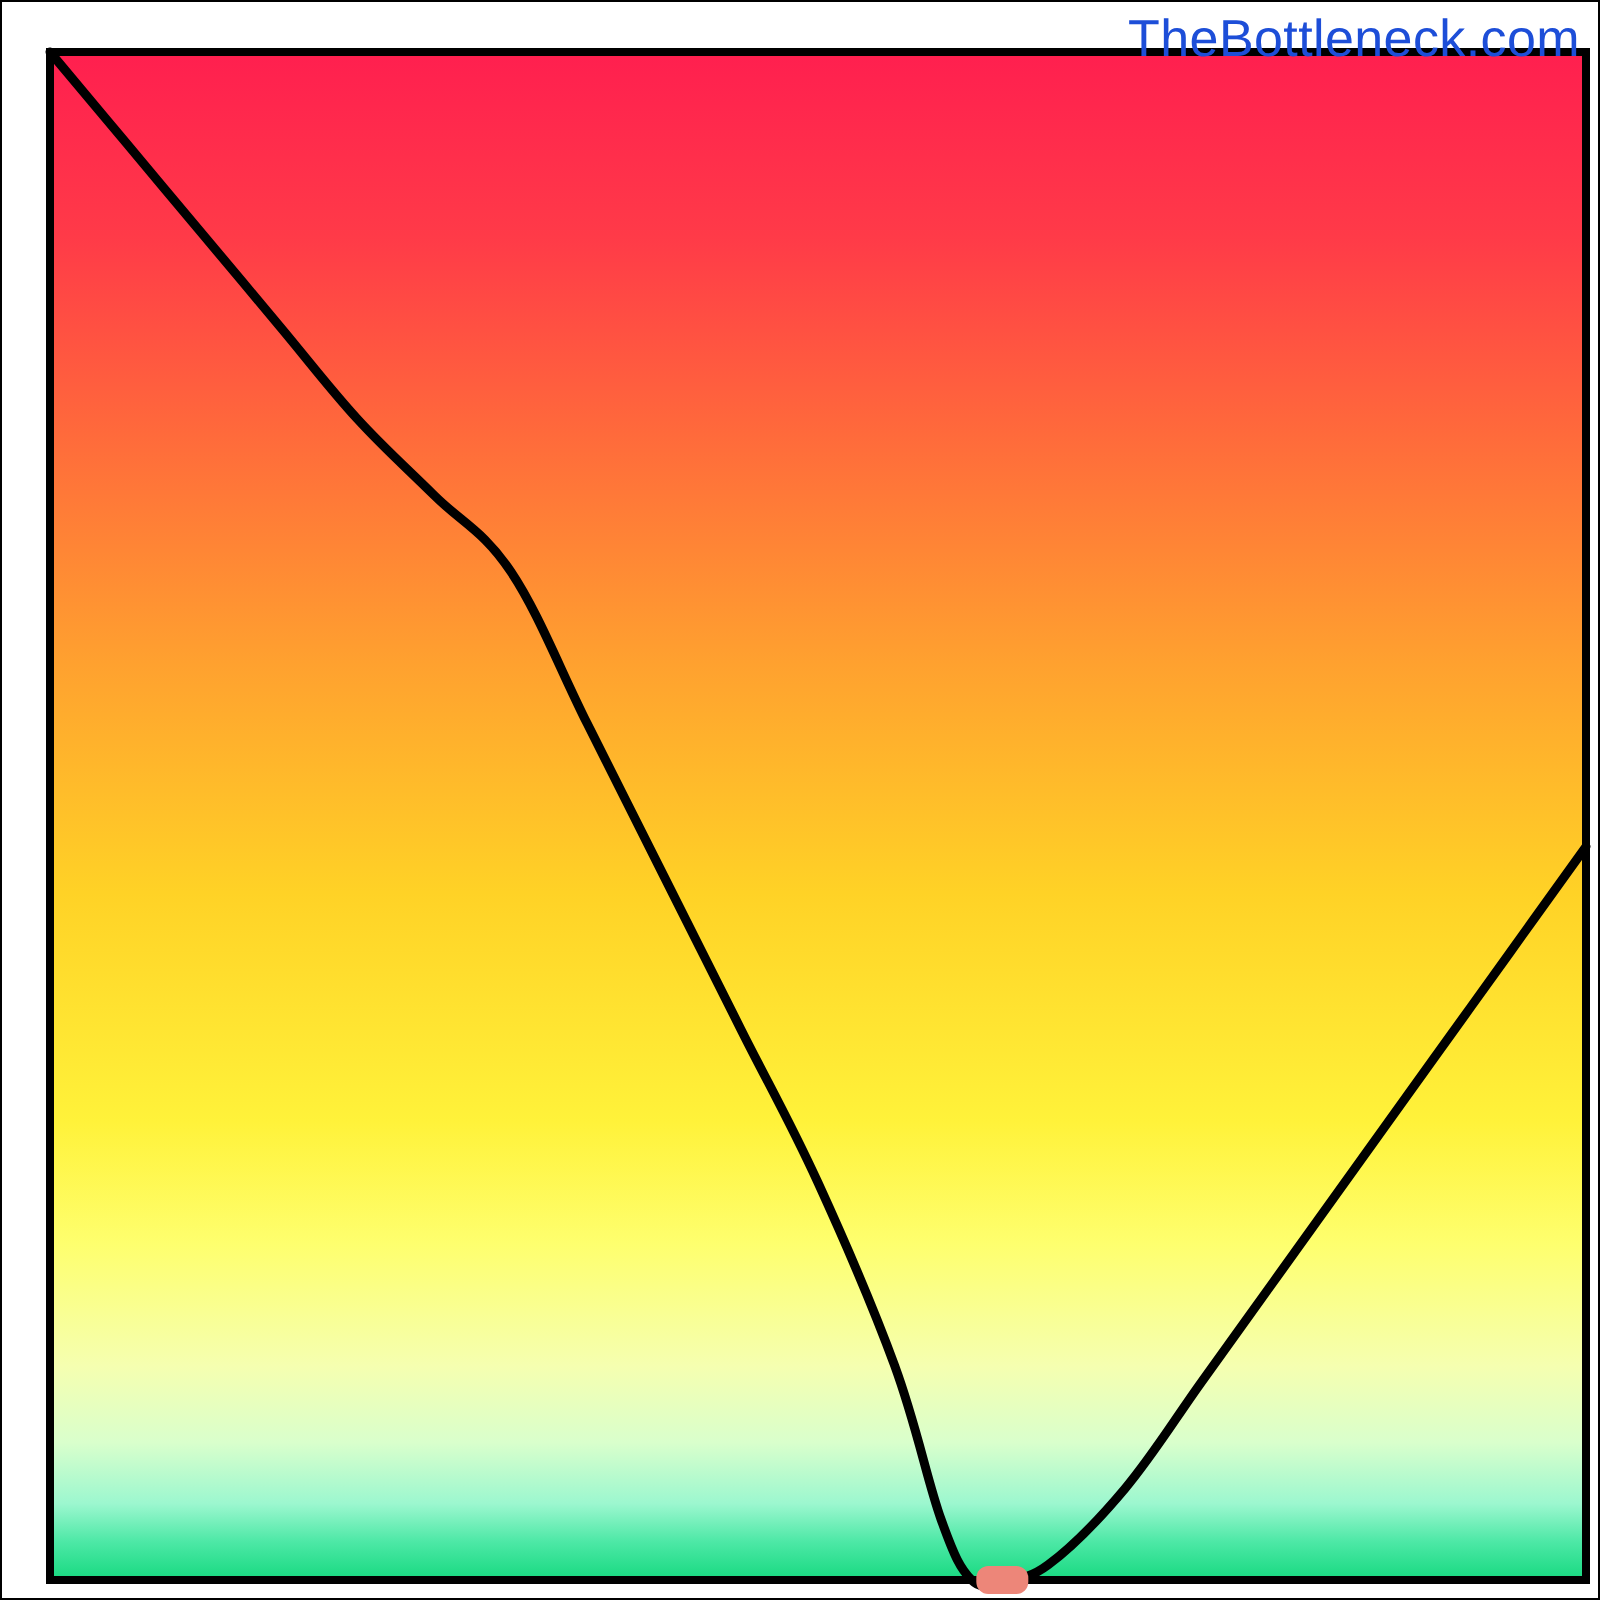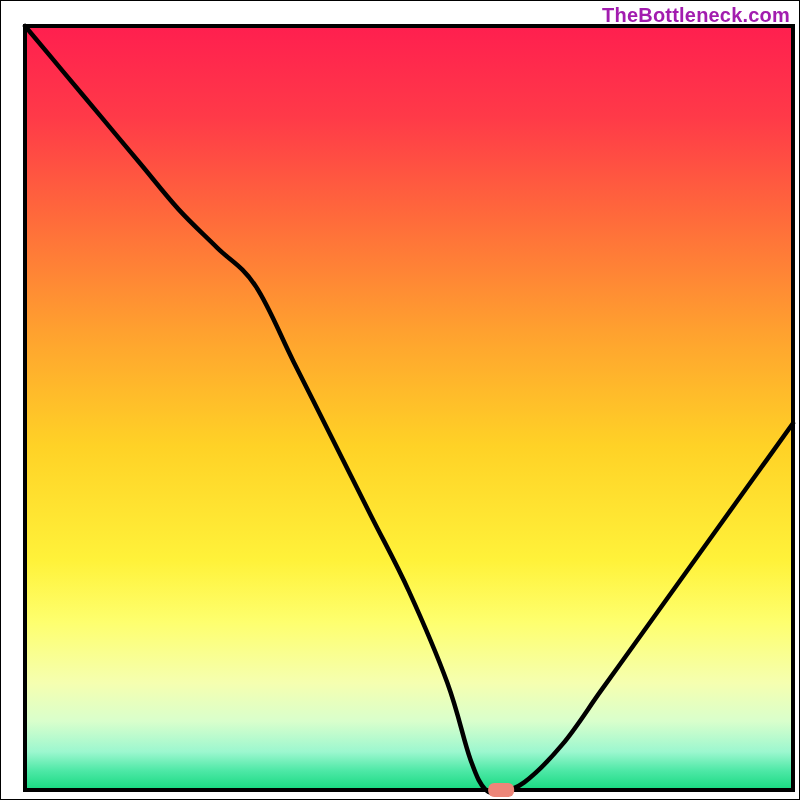--- a/index.html
+++ b/index.html
@@ -12,23 +12,23 @@
   }
   .chart-container {
     position: relative;
     width: 800px;
     height: 800px;
   }
   .watermark {
     position: absolute;
     top: 4px;
     right: 10px;
-    font-size: 20px;
-    font-weight: 700;
-    color: #a21caf;
+    font-size: 26px;
+    font-weight: 400;
+    color: #1d4ed8;
     letter-spacing: 0.2px;
     z-index: 5;
     user-select: none;
   }
   svg.plot {
     position: absolute;
     top: 0;
     left: 0;
     width: 800px;
     height: 800px;

